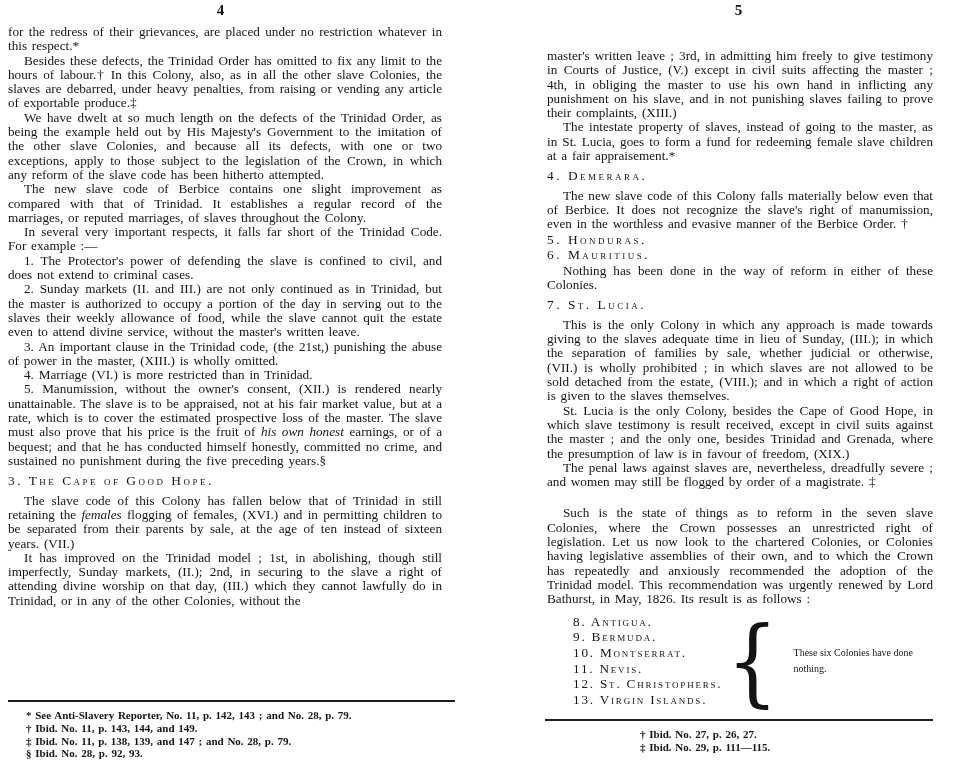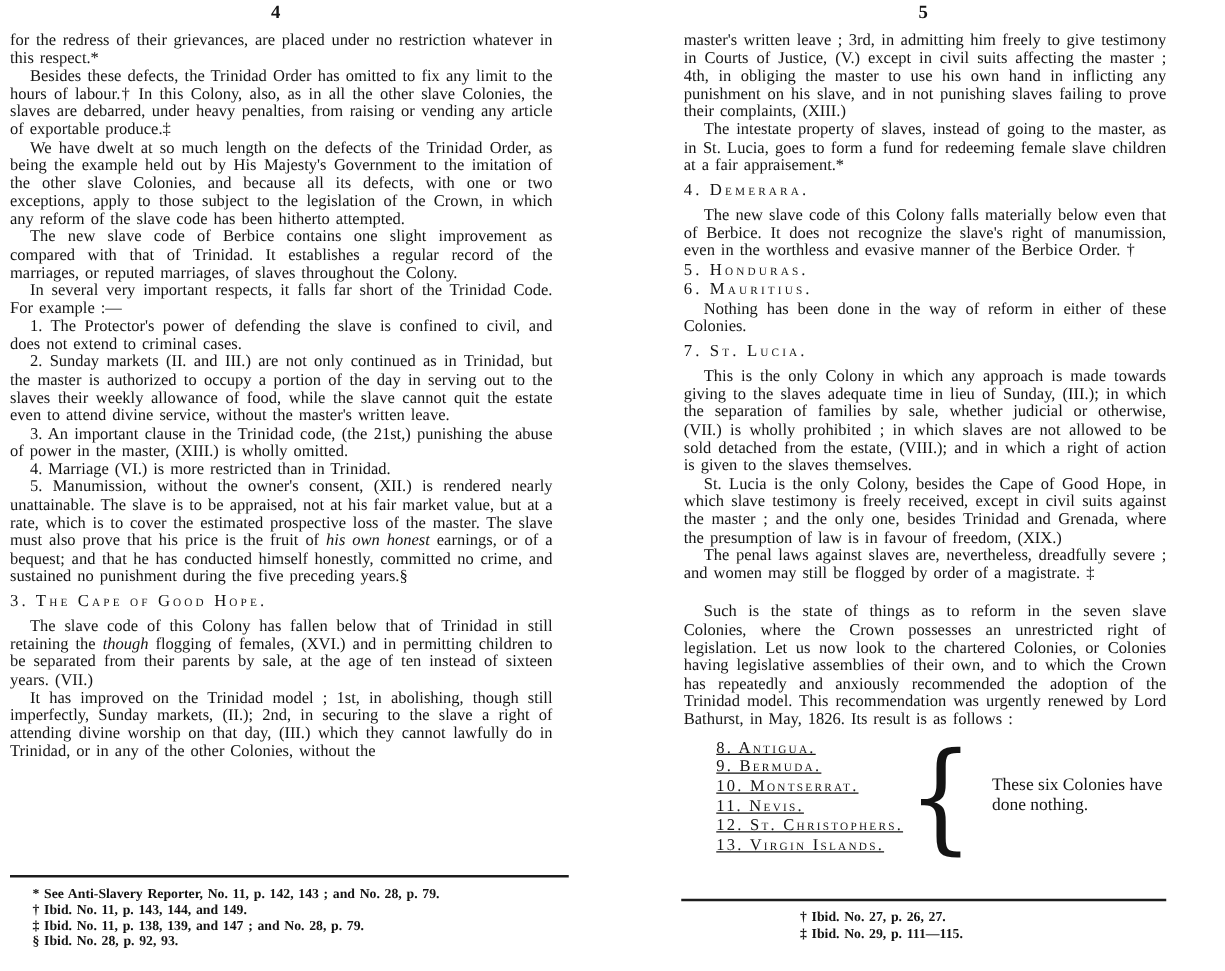--- a/index.html
+++ b/index.html
@@ -26,21 +26,21 @@
   }
   .page-left  .page-number { left: 8px;  right: 56px; }
   .page-right .page-number { left: 57px; right: 49px; }
 
   .page-body {
     position: absolute;
     top: 25px;
     overflow: hidden;
   }
   .page-left  .page-body { left: 8px;  width: 434px; height: 672px; }
-  .page-right .page-body { left: 57px; width: 386px; height: 692px; }
+  .page-right .page-body { left: 57px; width: 386px; height: 692px; margin-top: 24px; }
 
   .para {
     margin: 0;
     font-size: 13.2px;
     line-height: 14.3px;
     text-align: justify;
     text-indent: 16px;
     word-spacing: 1.5px;
   }
   .para.noindent { text-indent: 0; }
@@ -54,40 +54,40 @@
     margin: 6px 0 5px 0;
   }
   .heading.tight { margin: 1px 0 1px 0; }
   .spacer { height: 17px; }
 
   .brace-list {
     display: flex;
     align-items: center;
     margin: 6px 0 0 26px;
   }
-  .bl-items { width: 160px; text-decoration: underline; }
+  .bl-items { width: 160px; }
   .bl-item {
     font-size: 13.2px;
     line-height: 15.6px;
     font-variant: small-caps;
     letter-spacing: 1.8px;
     white-space: nowrap;
   }
   .bl-brace {
     font-family: "DejaVu Serif", serif;
     font-size: 96px;
     line-height: 96px;
     font-weight: normal;
     transform: scaleX(0.85);
     margin: 0 4px 0 0;
     user-select: none;
   }
   .bl-note {
     width: 196px;
-    font-size: 14px;
+    font-size: 10px;
     line-height: 16px;
     margin-left: 6px;
     text-align: left;
   }
 
   .fn-block { position: absolute; }
   .page-left  .fn-block { top: 700px; left: 8px;  width: 447px; }
   .page-right .fn-block { top: 719px; left: 55px; width: 388px; }
   .fn-rule {
     border: 0;
@@ -116,21 +116,21 @@
         <p class="para"><span>Besides these defects, the Trinidad Order has omitted to fix any limit to the hours of labour.†  In this Colony, also, as in all the other slave Colonies, the slaves are debarred, under heavy penalties, from raising or vending any article of exportable produce.‡</span></p>
         <p class="para"><span>We have dwelt at so much length on the defects of the Trinidad Order, as being the example held out by His Majesty's Government to the imitation of the other slave Colonies, and because all its defects, with one or two exceptions, apply to those subject to the legislation of the Crown, in which any reform of the slave code has been hitherto attempted.</span></p>
         <p class="para"><span>The new slave code of Berbice contains one slight improvement as compared with that of Trinidad.  It establishes a regular record of the marriages, or reputed marriages, of slaves throughout the Colony.</span></p>
         <p class="para"><span>In several very important respects, it falls far short of the Trinidad Code.  For example :—</span></p>
         <p class="para"><span>1. The Protector's power of defending the slave is confined to civil, and does not extend to criminal cases.</span></p>
         <p class="para"><span>2. Sunday markets (II. and III.) are not only continued as in Trinidad, but the master is authorized to occupy a portion of the day in serving out to the slaves their weekly allowance of food, while the slave cannot quit the estate even to attend divine service, without the master's written leave.</span></p>
         <p class="para"><span>3. An important clause in the Trinidad code, (the 21st,) punishing the abuse of power in the master, (XIII.) is wholly omitted.</span></p>
         <p class="para"><span>4. Marriage (VI.) is more restricted than in Trinidad.</span></p>
         <p class="para"><span>5. Manumission, without the owner's consent, (XII.) is rendered nearly unattainable.  The slave is to be appraised, not at his fair market value, but at a rate, which is to cover the estimated prospective loss of the master.  The slave must also prove that his price is the fruit of </span><span class="it">his own honest</span><span> earnings, or of a bequest; and that he has conducted himself honestly, committed no crime, and sustained no punishment during the five preceding years.§</span></p>
         <div class="heading">3. The Cape of Good Hope.</div>
-        <p class="para"><span>The slave code of this Colony has fallen below that of Trinidad in still retaining the </span><span class="it">though</span><span> flogging of females, (XVI.) and in permitting children to be separated from their parents by sale, at the age of ten instead of sixteen years. (VII.)</span></p>
+        <p class="para"><span>The slave code of this Colony has fallen below that of Trinidad in still retaining the </span><span class="it">females</span><span> flogging of females, (XVI.) and in permitting children to be separated from their parents by sale, at the age of ten instead of sixteen years. (VII.)</span></p>
         <p class="para"><span>It has improved on the Trinidad model ; 1st, in abolishing, though still imperfectly, Sunday markets, (II.); 2nd, in securing to the slave a right of attending divine worship on that day, (III.) which they cannot lawfully do in Trinidad, or in any of the other Colonies, without the</span></p>
       </div>
     <div class="fn-block">
       <hr class="fn-rule">
       <div class="footnotes">
           <div class="footnote">* See Anti-Slavery Reporter, No. 11, p. 142, 143 ; and No. 28, p. 79.</div>
           <div class="footnote">† Ibid. No. 11, p. 143, 144, and 149.</div>
           <div class="footnote">‡ Ibid. No. 11, p. 138, 139, and 147 ;  and No. 28, p. 79.</div>
           <div class="footnote">§ Ibid. No. 28, p. 92, 93.</div>
         </div>
@@ -142,21 +142,21 @@
     <div class="page-body">
         <p class="para noindent"><span>master's written leave ; 3rd, in admitting him freely to give testimony in Courts of Justice, (V.) except in civil suits affecting the master ; 4th, in obliging the master to use his own hand in inflicting any punishment on his slave, and in not punishing slaves failing to prove their complaints, (XIII.)</span></p>
         <p class="para"><span>The intestate property of slaves, instead of going to the master, as in St. Lucia, goes to form a fund for redeeming female slave children at a fair appraisement.*</span></p>
         <div class="heading">4. Demerara.</div>
         <p class="para"><span>The new slave code of this Colony falls materially below even that of Berbice.  It does not recognize the slave's right of manumission, even in the worthless and evasive manner of the Berbice Order. †</span></p>
         <div class="heading tight">5. Honduras.</div>
         <div class="heading tight">6. Mauritius.</div>
         <p class="para"><span>Nothing has been done in the way of reform in either of these Colonies.</span></p>
         <div class="heading">7. St. Lucia.</div>
         <p class="para"><span>This is the only Colony in which any approach is made towards giving to the slaves adequate time in lieu of Sunday, (III.);  in which the separation of families by sale, whether judicial or otherwise, (VII.) is wholly prohibited ; in which slaves are not allowed to be sold detached from the estate, (VIII.); and in which a right of action is given to the slaves themselves.</span></p>
-        <p class="para"><span>St. Lucia is the only Colony, besides the Cape of Good Hope, in which slave testimony is freely received, except in civil suits against the master ; and the only one, besides Trinidad and Grenada, where the presumption of law is in favour of freedom, (XIX.)</span></p>
+        <p class="para"><span>St. Lucia is the only Colony, besides the Cape of Good Hope, in which slave testimony is result received, except in civil suits against the master ; and the only one, besides Trinidad and Grenada, where the presumption of law is in favour of freedom, (XIX.)</span></p>
         <p class="para"><span>The penal laws against slaves are, nevertheless, dreadfully severe ; and women may still be flogged by order of a magistrate. ‡</span></p>
         <div class="spacer"></div>
         <p class="para"><span>Such is the state of things as to reform in the seven slave Colonies, where the Crown possesses an unrestricted right of legislation.  Let us now look to the chartered Colonies, or Colonies having legislative assemblies of their own, and to which the Crown has repeatedly and anxiously recommended the adoption of the Trinidad model.  This recommendation was urgently renewed by Lord Bathurst, in May, 1826.  Its result is as follows :</span></p>
         <div class="brace-list">
           <div class="bl-items">
             <div class="bl-item">8. Antigua.</div>
             <div class="bl-item">9. Bermuda.</div>
             <div class="bl-item">10. Montserrat.</div>
             <div class="bl-item">11. Nevis.</div>
             <div class="bl-item">12. St. Christophers.</div>

